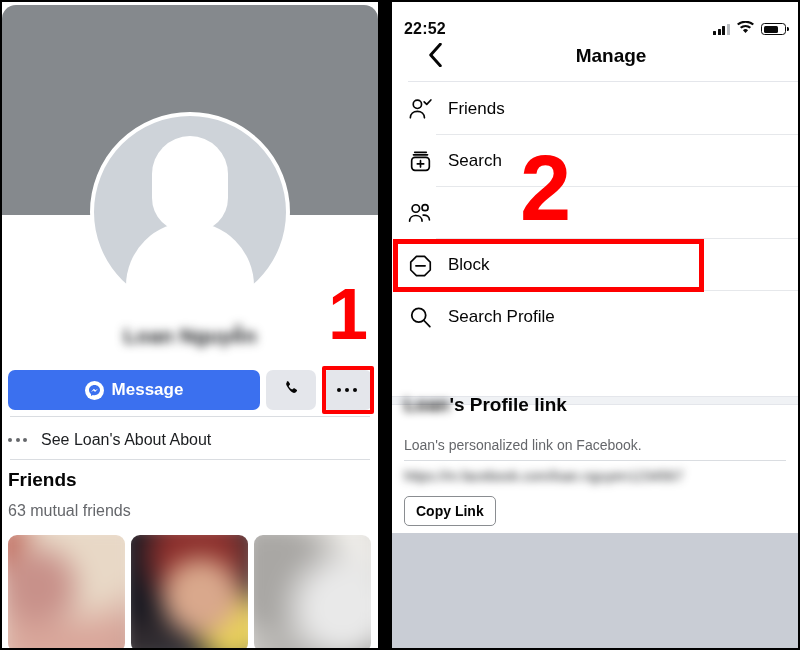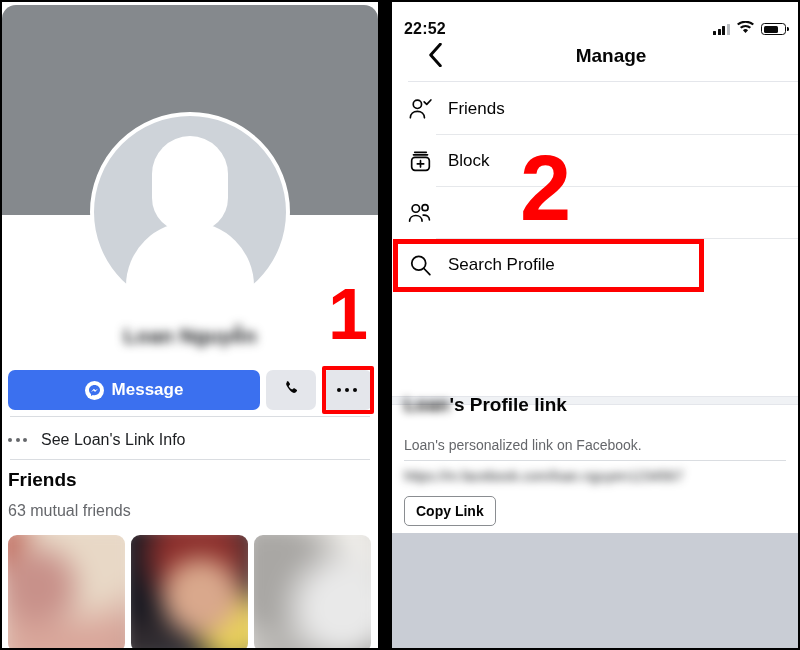--- a/index.html
+++ b/index.html
@@ -463,21 +463,21 @@
     <div id="marker-1">1</div>
 
     <div class="hr-left" style="top:414px;"></div>
 
     <div id="about-row">
       <span class="dots-3">
           <i></i>
           <i></i>
           <i></i>
         </span>
-      <span id="about-label">See Loan's Link Info</span>
+      <span id="about-label">See Loan's About About</span>
     </div>
 
     <div class="hr-left" style="top:457px;"></div>
 
     <div id="friends-heading">Friends</div>
     <div id="mutual-friends">63 mutual friends</div>
 
     <div id="photo-grid">
       <div class="photo-tile">
           <div class="photo-blur p1"></div>
@@ -541,37 +541,47 @@
       </div>
 
       <div class="menu-row">
         <span class="menu-icon">
           <svg width="27" height="27" viewBox="0 0 26 26">
             <rect x="4.5" y="9" width="17" height="12.5" rx="3.2" fill="none" stroke="#050505" stroke-width="1.6"></rect>
             <path d="M6.2 6.6h13.6M7.4 4.2h11.2" stroke="#050505" stroke-width="1.6" fill="none" stroke-linecap="round"></path>
             <path d="M13 12.2v6.2M9.9 15.3h6.2" stroke="#050505" stroke-width="1.6" stroke-linecap="round"></path>
           </svg>
         </span>
-        <span class="menu-label">Block</span>
+        <span class="menu-label">Search</span>
         <span class="menu-sep"></span>
       </div>
 
       <div class="menu-row">
         <span class="menu-icon">
           <svg width="27" height="27" viewBox="0 0 26 26">
             <circle cx="8.5" cy="8.2" r="3.6" fill="none" stroke="#050505" stroke-width="1.6"></circle>
             <circle cx="17.4" cy="7.4" r="2.9" fill="none" stroke="#050505" stroke-width="1.6"></circle>
             <path d="M2.5 20.5c0-3.4 2.7-5.6 6-5.6s6 2.2 6 5.6" fill="none" stroke="#050505" stroke-width="1.6" stroke-linecap="round"></path>
             <path d="M15.6 14.6c3.1-.4 6 1.5 6 4.6" fill="none" stroke="#050505" stroke-width="1.6" stroke-linecap="round"></path>
           </svg>
         </span>
         <span class="menu-sep"></span>
       </div>
 
 
+      <div class="menu-row">
+        <span class="menu-icon">
+          <svg width="27" height="27" viewBox="0 0 26 26">
+            <path d="M9.1 4.2h7.8l5.5 5.5v7.6l-5.5 5.5H9.1L3.6 17.3V9.7z" fill="none" stroke="#050505" stroke-width="1.6" stroke-linejoin="round"></path>
+            <path d="M8.6 13.3h8.8" stroke="#050505" stroke-width="1.7" stroke-linecap="round"></path>
+          </svg>
+        </span>
+        <span class="menu-label">Block</span>
+        <span class="menu-sep"></span>
+      </div>
 
       <div class="menu-row">
         <span class="menu-icon">
           <svg width="27" height="27" viewBox="0 0 26 26">
             <circle cx="11.3" cy="10.8" r="6.7" fill="none" stroke="#050505" stroke-width="1.7"></circle>
             <path d="M16.3 15.9 22 21.8" stroke="#050505" stroke-width="1.7" stroke-linecap="round"></path>
           </svg>
         </span>
         <span class="menu-label">Search Profile</span>
       </div>

